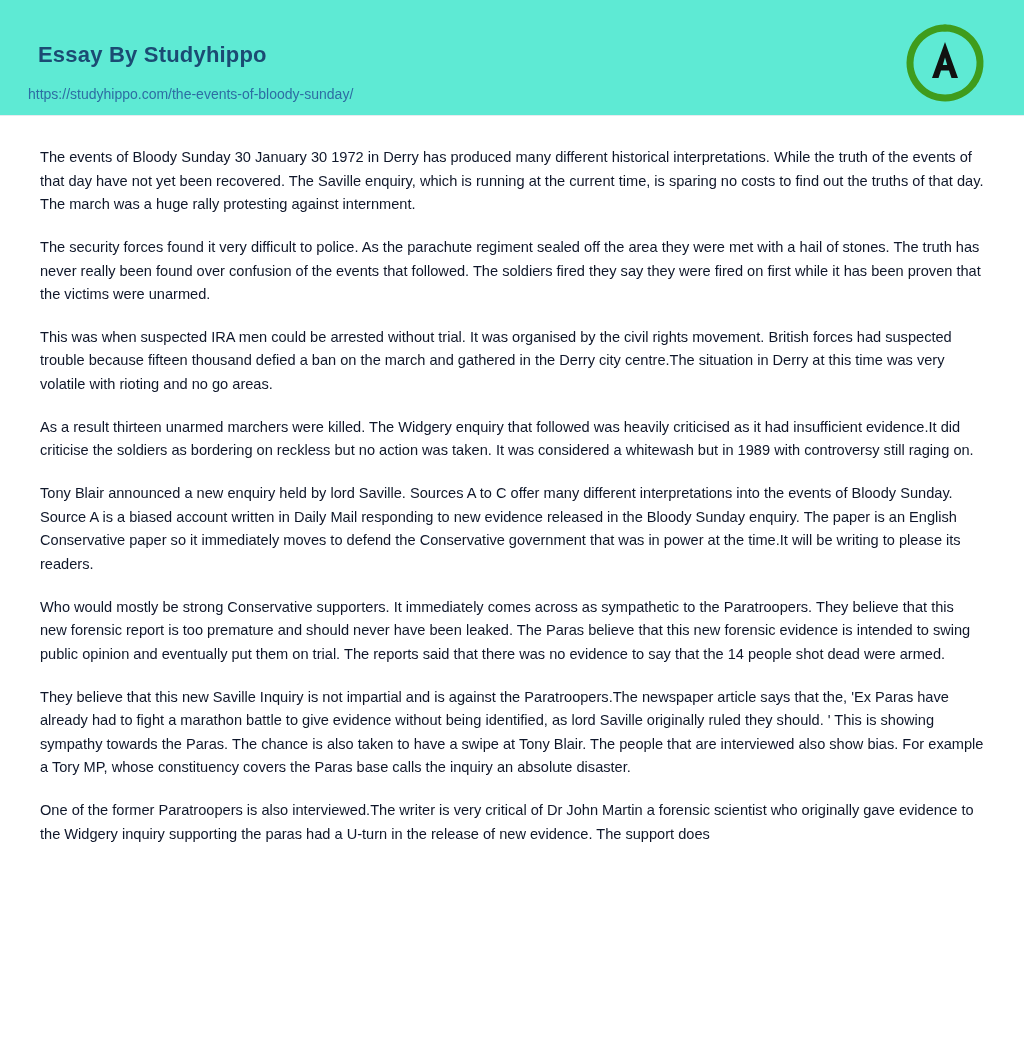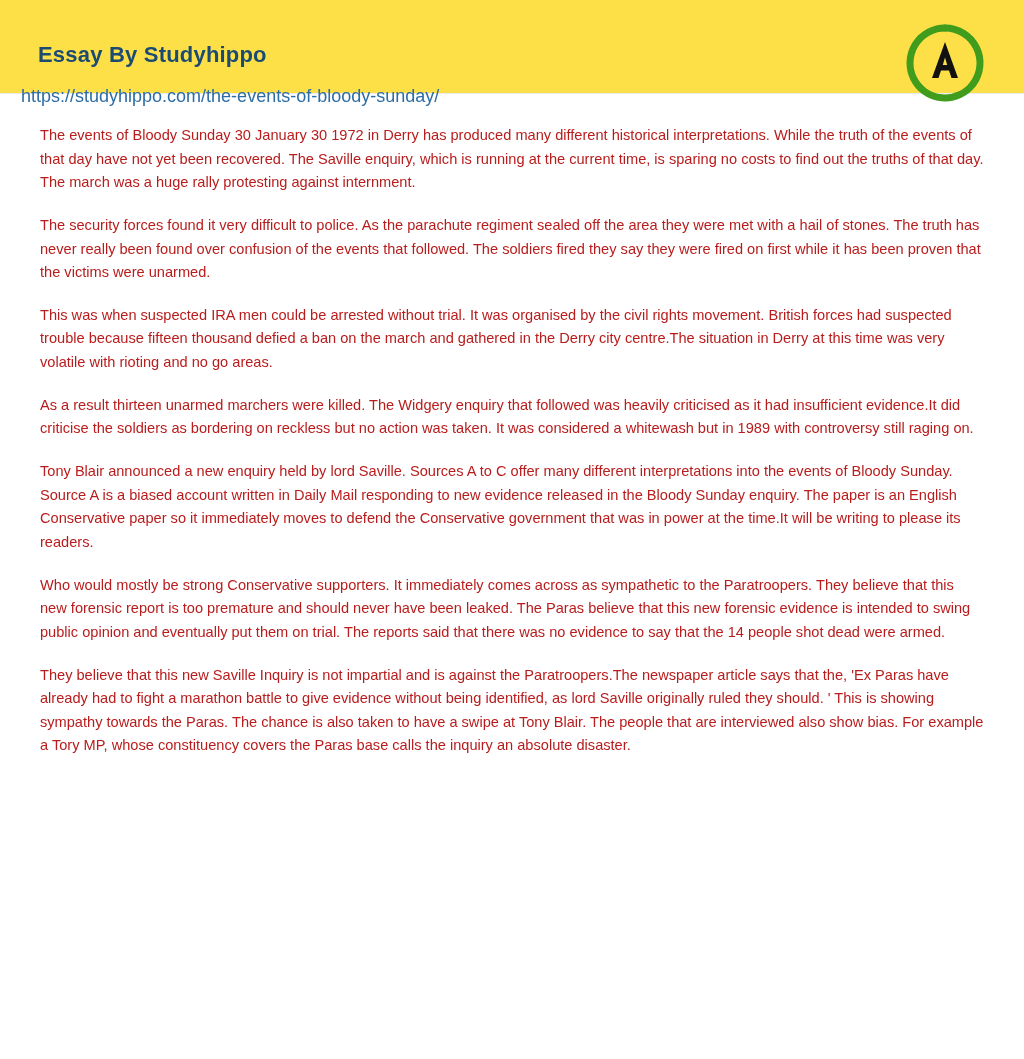--- a/index.html
+++ b/index.html
@@ -11,40 +11,40 @@
   }
   .page {
     width: 1024px;
     min-height: 1059px;
     position: relative;
     background: #ffffff;
     overflow: hidden;
   }
   
   .header {
-    height: 94px;
-    background: #fde047;
+    height: 116px;
+    background: #5eead4;
     border-bottom: 1px solid #e7ebef;
     position: relative;
     padding: 8px 38px;
   }
   .brand {
     position: absolute;
     left: 38px;
     top: 42px;
     font-size: 22px;
     font-weight: bold;
     color: #1b4b73;
     letter-spacing: 0.2px;
   }
   .site-url {
     position: absolute;
-    left: 21px;
+    left: 28px;
     top: 86px;
-    font-size: 18px;
+    font-size: 14px;
     color: #2d6da3;
     text-decoration: none;
   }
   .logo {
     position: absolute;
     right: 38px;
     top: 22px;
     width: 82px;
     height: 82px;
   }
@@ -56,21 +56,21 @@
     font-size: 31px;
     font-weight: bold;
     color: #1a1a1a;
     margin: 0 0 18px 0;
     letter-spacing: -0.2px;
     line-height: 1.2;
   }
   .article p {
     font-size: 14.6px;
     line-height: 1.62;
-    color: #b91c1c;
+    color: #0f172a;
     margin: 0 0 19px 0;
   }
   .article p:last-child { margin-bottom: 0; }
 </style>
 </head>
 <body>
 
 <div class="page">
 
   <div class="header">
@@ -86,15 +86,16 @@
   </div>
 
   <div class="article">
     <p>The events of Bloody Sunday 30 January 30 1972 in Derry has produced many different historical interpretations. While the truth of the events of that day have not yet been recovered. The Saville enquiry, which is running at the current time, is sparing no costs to find out the truths of that day. The march was a huge rally protesting against internment.</p>
     <p>The security forces found it very difficult to police. As the parachute regiment sealed off the area they were met with a hail of stones. The truth has never really been found over confusion of the events that followed. The soldiers fired they say they were fired on first while it has been proven that the victims were unarmed.</p>
     <p>This was when suspected IRA men could be arrested without trial. It was organised by the civil rights movement. British forces had suspected trouble because fifteen thousand defied a ban on the march and gathered in the Derry city centre.The situation in Derry at this time was very volatile with rioting and no go areas.</p>
     <p>As a result thirteen unarmed marchers were killed. The Widgery enquiry that followed was heavily criticised as it had insufficient evidence.It did criticise the soldiers as bordering on reckless but no action was taken. It was considered a whitewash but in 1989 with controversy still raging on.</p>
     <p>Tony Blair announced a new enquiry held by lord Saville. Sources A to C offer many different interpretations into the events of Bloody Sunday. Source A is a biased account written in Daily Mail responding to new evidence released in the Bloody Sunday enquiry. The paper is an English Conservative paper so it immediately moves to defend the Conservative government that was in power at the time.It will be writing to please its readers.</p>
     <p>Who would mostly be strong Conservative supporters. It immediately comes across as sympathetic to the Paratroopers. They believe that this new forensic report is too premature and should never have been leaked. The Paras believe that this new forensic evidence is intended to swing public opinion and eventually put them on trial. The reports said that there was no evidence to say that the 14 people shot dead were armed.</p>
     <p>They believe that this new Saville Inquiry is not impartial and is against the Paratroopers.The newspaper article says that the, 'Ex Paras have already had to fight a marathon battle to give evidence without being identified, as lord Saville originally ruled they should. ' This is showing sympathy towards the Paras. The chance is also taken to have a swipe at Tony Blair. The people that are interviewed also show bias. For example a Tory MP, whose constituency covers the Paras base calls the inquiry an absolute disaster.</p>
+    <p>One of the former Paratroopers is also interviewed.The writer is very critical of Dr John Martin a forensic scientist who originally gave evidence to the Widgery inquiry supporting the paras had a U-turn in the release of new evidence. The support does</p>
   </div>
 
 </div>
 
 </body></html>

